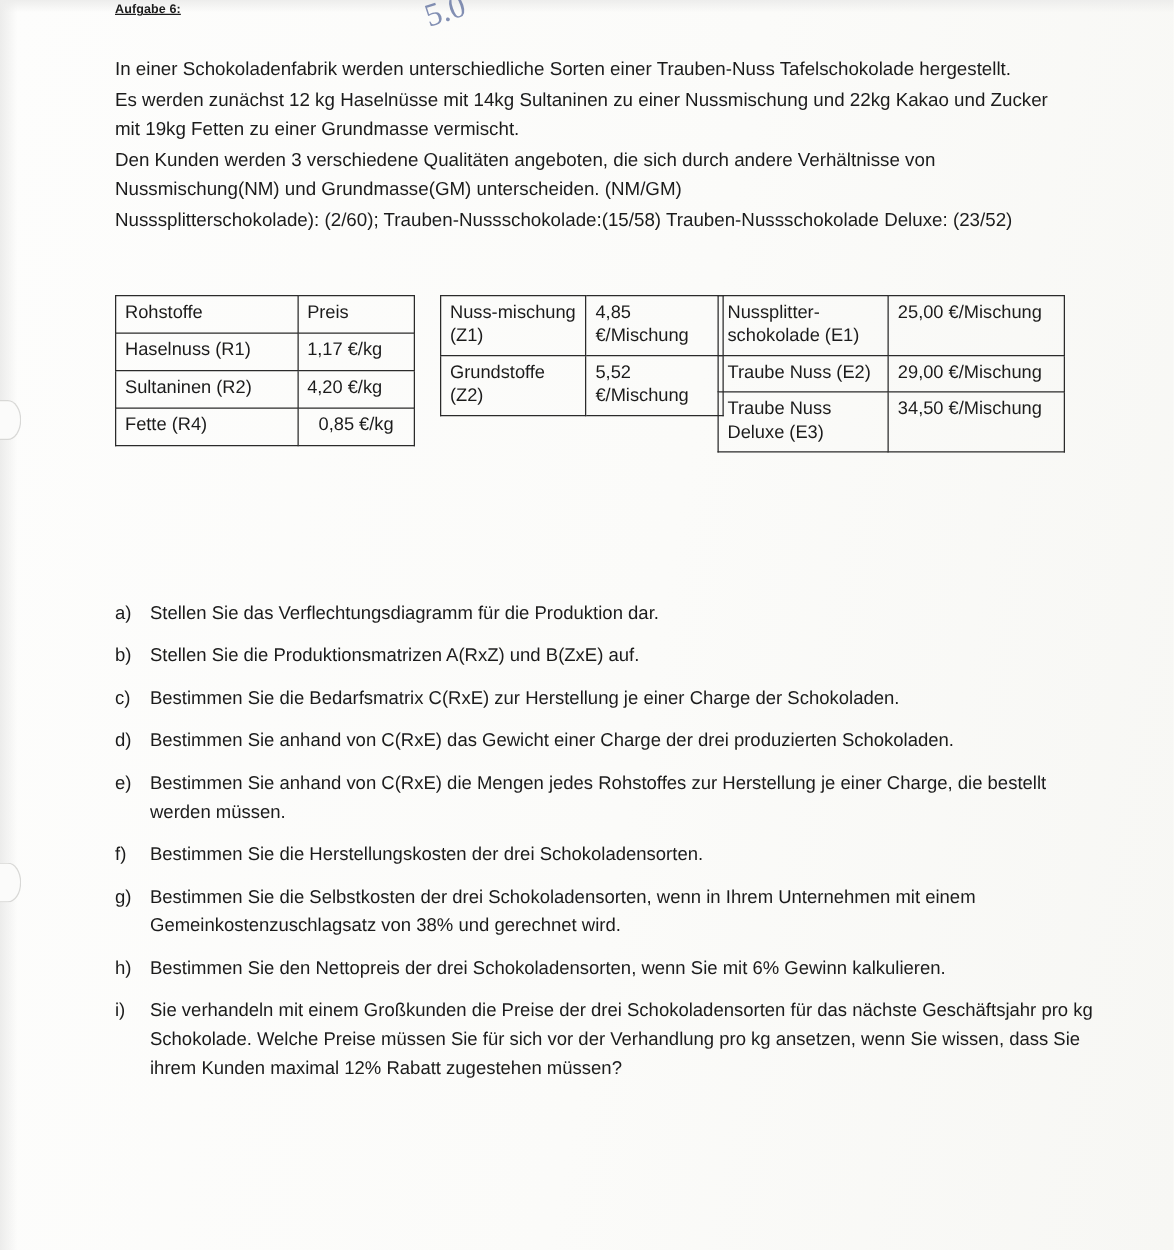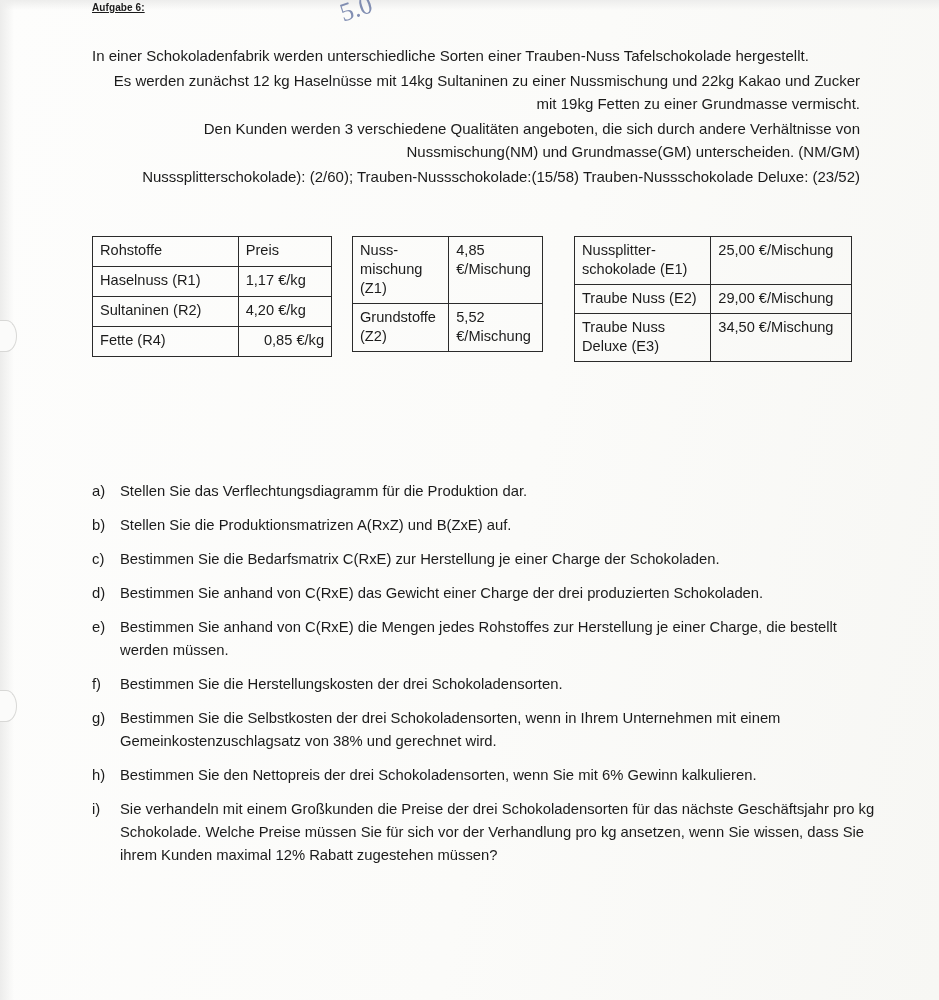--- a/index.html
+++ b/index.html
@@ -78,42 +78,42 @@
     position: absolute;
     left: 92px;
     top: 44px;
     width: 768px;
     font-size: 15px;
     line-height: 23.5px;
   }
   .intro p {
     margin: 0 0 0 0;
   }
-  .intro p + p { margin-top: 1px; text-align: right; }
+  .intro p + p { margin-top: 1px; }
 
   
   .tbl {
     position: absolute;
     border-collapse: collapse;
     font-size: 14.6px;
   }
   .tbl td {
     border: 1px solid #2b2b2b;
     padding: 4px 7px 5px 7px;
     vertical-align: top;
     line-height: 19px;
     margin-left: 25px;
   }
 
   #raw-table { left: 92px; top: 236px; width: 240px; }
   #raw-table td.name { width: 144px; height: 20px; }
   #raw-table td.price { width: 88px; }
-  #raw-table td.price.right { text-align: right; }
-
-  #mix-table { left: 352px; top: 236px; width: 191px; }
+  #raw-table td.price.right { text-align: center; }
+
+  #mix-table { left: 352px; top: 236px; width: 227px; }
   #mix-table td.name { width: 112px; }
   #mix-table td.val  { width: 103px; }
 
   #choc-table { left: 574px; top: 236px; width: 278px; }
   #choc-table td.name { width: 142px; }
   #choc-table td.val  { width: 148px; }
 
   
   .questions {
     position: absolute;

